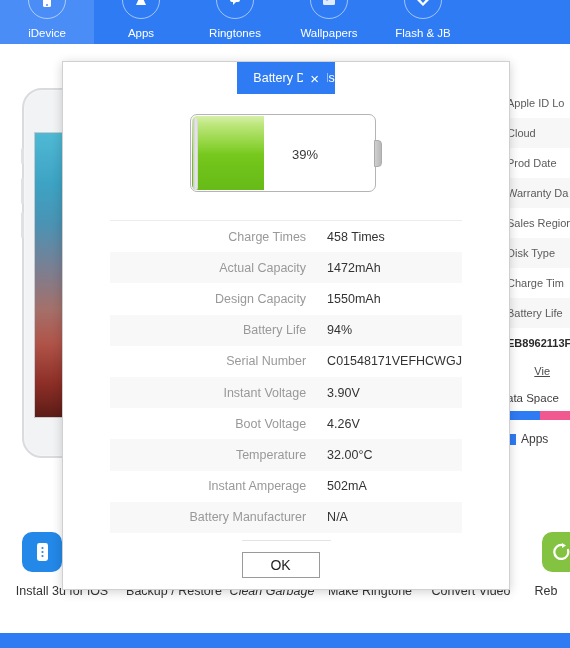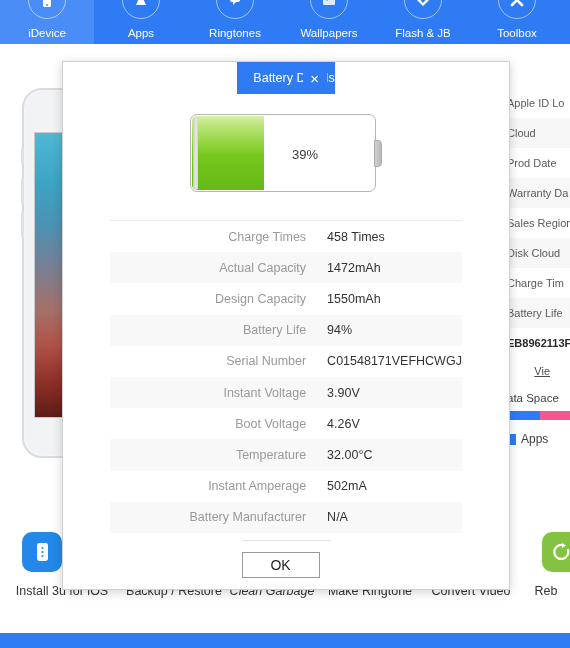--- a/index.html
+++ b/index.html
@@ -347,28 +347,20 @@
     </div>
     <div class="nav-item">
       <span class="nav-icon">
         <svg width="18" height="18" viewBox="0 0 18 18">
             <path d="M3 5 L9 12 L15 5 L15 9 L9 15 L3 9 Z" fill="#fff"></path>
           </svg>
       </span>
       <span class="nav-label">Flash &amp; JB</span>
     </div>
     <div class="nav-item">
-      <span class="nav-icon">
-        <svg width="18" height="18" viewBox="0 0 18 18">
-            <path d="M4 4 L14 14 M14 4 L4 14" stroke="#fff" stroke-width="2.6" stroke-linecap="round"></path>
-          </svg>
-      </span>
-      <span class="nav-label">Toolbox</span>
-    </div>
-    <div class="nav-item">
       
       
     </div>
   </div>
 
   <div class="bg-area">
 
     <div class="phone">
       <div class="phone-speaker"></div>
       <div class="phone-screen"></div>
@@ -377,21 +369,21 @@
       <div class="phone-btn" style="top:88px;height:26px;"></div>
       <div class="phone-btn" style="top:122px;height:26px;"></div>
     </div>
 
     <div class="info-panel">
       <div class="info-row">Apple ID Lo</div>
       <div class="info-row alt">Cloud</div>
       <div class="info-row">Prod Date</div>
       <div class="info-row alt">Warranty Da</div>
       <div class="info-row">Sales Region</div>
-      <div class="info-row alt">Disk Cloud</div>
+      <div class="info-row alt">Disk Type</div>
       <div class="info-row">Charge Tim</div>
       <div class="info-row alt">Battery Life</div>
       <div class="info-row highlight">EB8962113F</div>
       <div class="info-view-link">Vie</div>
       <div class="space-block">
         <div class="space-title">ata Space</div>
         <div class="space-bar">
           <div class="space-seg-blue"></div>
           <div class="space-seg-pink"></div>
         </div>

